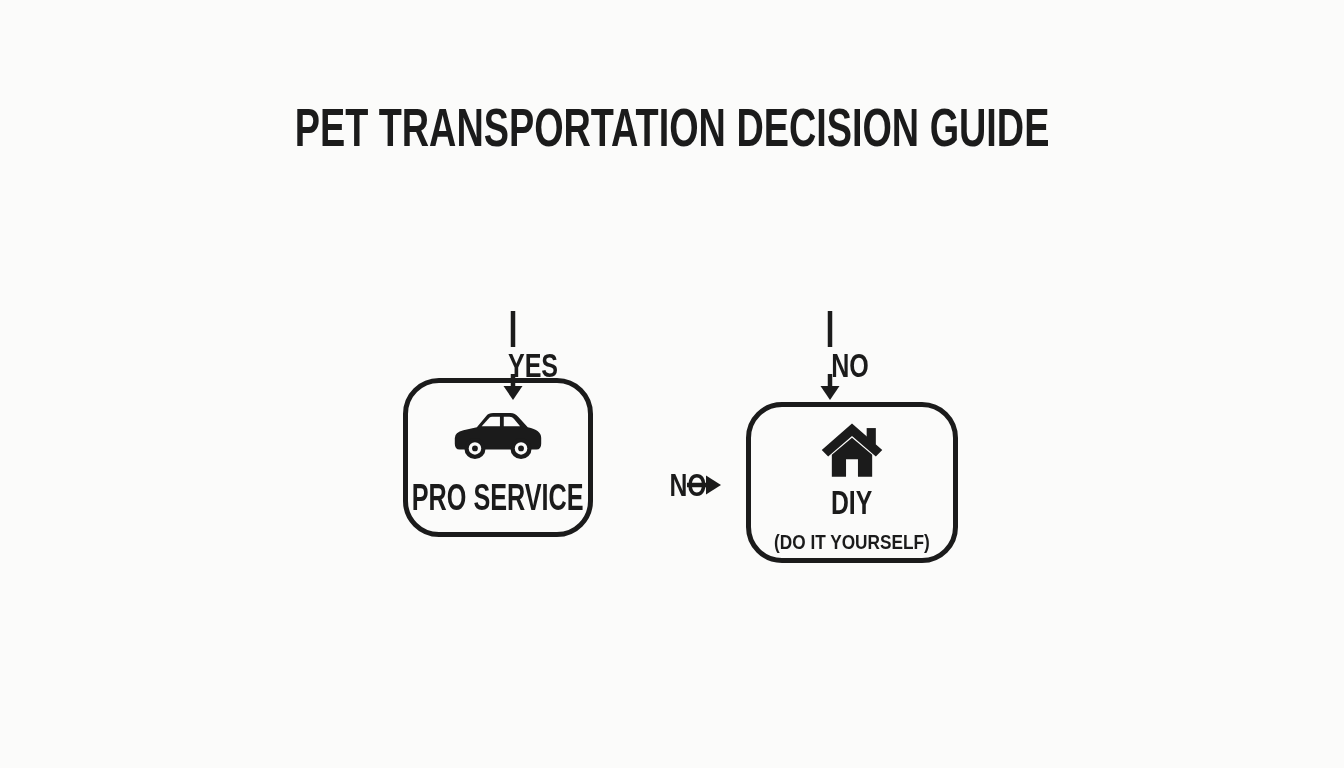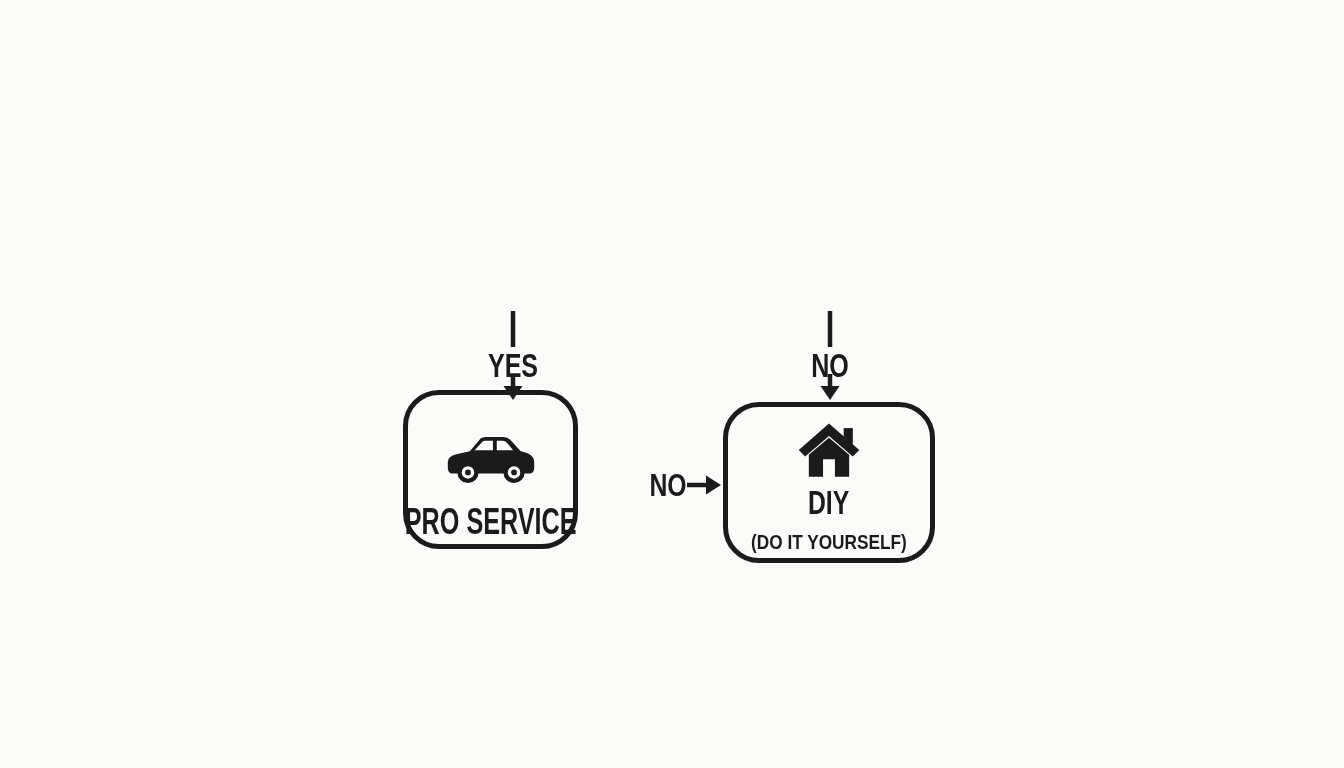--- a/index.html
+++ b/index.html
@@ -30,56 +30,59 @@
   .node{
     position:absolute;border:5px solid var(--ink);background:transparent;
     display:flex;flex-direction:column;align-items:center;justify-content:center;
   }
   .node-root{
     left:455px;top:208px;width:433px;height:103px;border-radius:42px;
   }
   .node-root .cn{font-size:38px;transform:scaleX(0.76);}
 
   .node-pro{
-    left:403px;top:390px;width:175px;height:159px;border-radius:36px;
-    justify-content:flex-start;padding-top:32px;
+    left:403px;top:378px;width:190px;height:159px;border-radius:36px;
+    justify-content:flex-start;padding-top:20px;
   }
   .node-pro .icon{width:96px;height:60px;margin-top:2px;}
   .node-pro .label-wrap{margin-top:12px;}
   .node-pro .cn{font-size:36px;transform:scaleX(0.70);}
 
   .node-diy{
-    left:723px;top:402px;width:212px;height:161px;border-radius:36px;
+    left:746px;top:402px;width:212px;height:161px;border-radius:36px;
     justify-content:flex-start;padding-top:14px;
   }
   .node-diy .icon{width:66px;height:60px;}
   .node-diy .label-wrap{margin-top:5px;line-height:1;}
   .node-diy .cn.big{font-size:33px;transform:scaleX(0.75);}
   .node-diy .sub-wrap{margin-top:12px;line-height:1;}
   .node-diy .cn.sub{font-size:21px;transform:scaleX(0.82);}
 
   .edge-label{
     position:absolute;transform:translateX(-50%);
-    text-align:center;line-height:1;
+    text-align:center;line-height:1;margin-left:20px;
   }
   .edge-label .cn{font-size:33px;transform:scaleX(0.76);}
 
   .edge-label-yes{left:513px;top:349px;}
   .edge-label-no{left:830px;top:349px;}
   .edge-label-side-no{left:668px;top:470px;}
   .edge-label-side-no .cn{font-size:31px;transform:scaleX(0.80);}
 
   svg.connectors{position:absolute;inset:0;pointer-events:none;}
   .icon svg{width:100%;height:100%;display:block;}
 </style>
 </head>
 <body>
 
 <div class="canvas">
 
+  <div class="title-wrap">
+    <span class="cn">PET TRANSPORTATION DECISION GUIDE</span>
+  </div>
 
   <svg class="connectors" width="1344" height="768" viewBox="0 0 1344 768">
     <g stroke="#1b1b1b" stroke-width="4.5" fill="#1b1b1b">
 
       <line x1="513" y1="311" x2="513" y2="347"></line>
       <line x1="513" y1="374" x2="513" y2="387"></line>
       <polygon points="503.5,386 522.5,386 513,400" stroke="none"></polygon>
 
       <line x1="830" y1="311" x2="830" y2="347"></line>
       <line x1="830" y1="374" x2="830" y2="387"></line>

